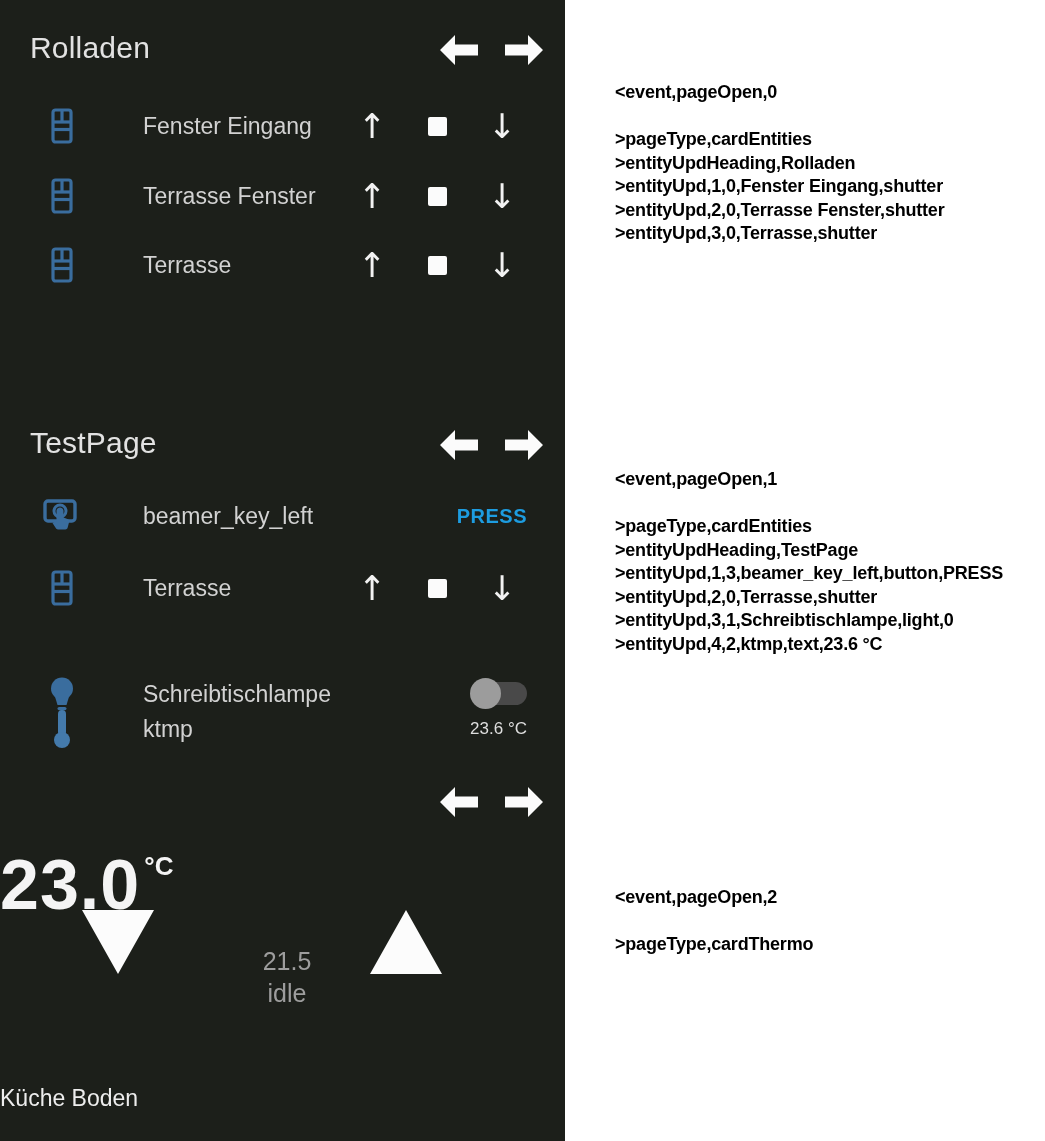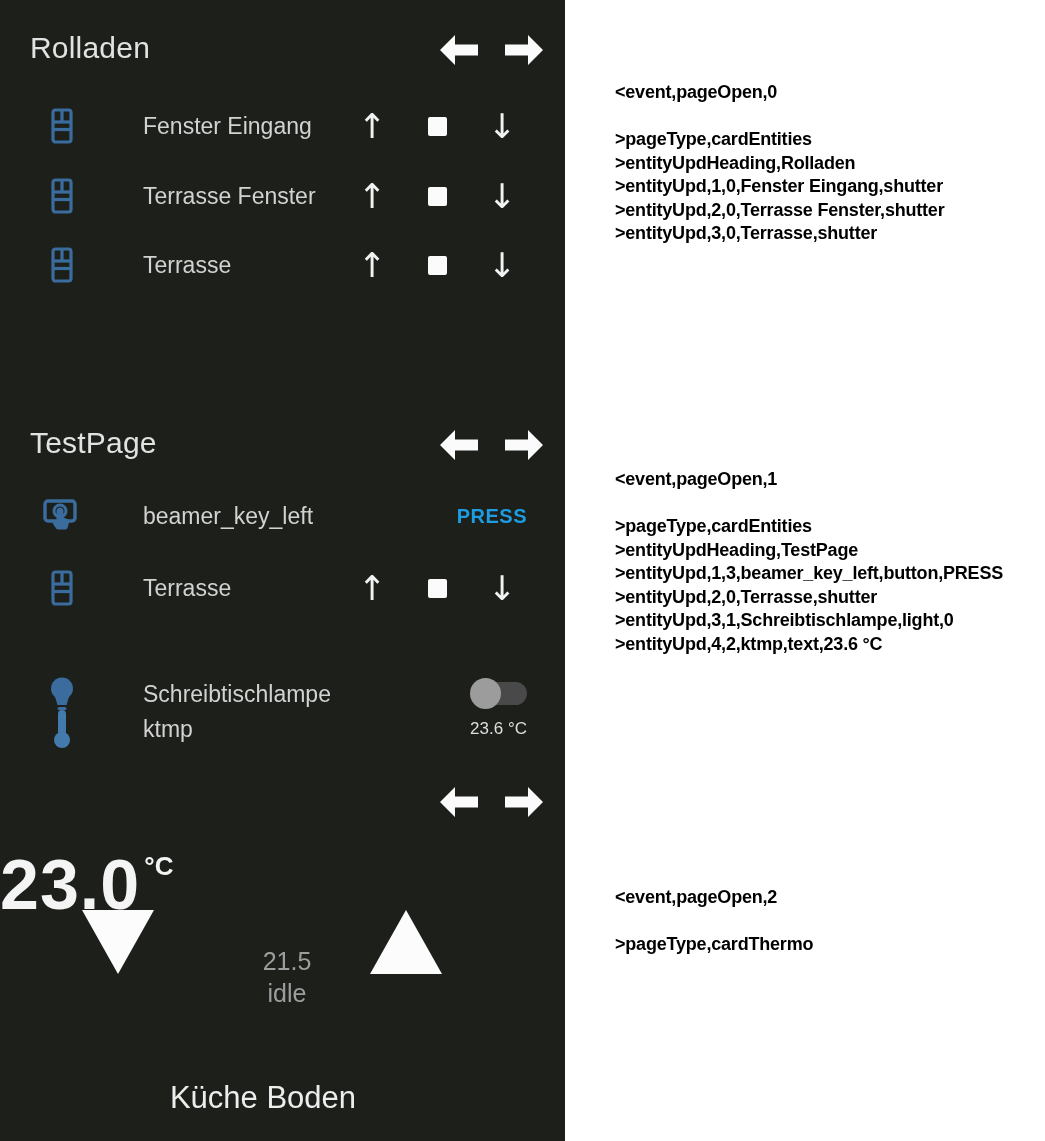--- a/index.html
+++ b/index.html
@@ -34,22 +34,22 @@
   .toggle .knob{position:absolute;left:-2px;top:-4px;width:31px;height:31px;border-radius:50%;background:#9c9c9c;}
 
   
   .temp-group{position:absolute;left:0;top:850px;width:565px;text-align:left;
               color:#f4f4f4;white-space:nowrap;}
   .temp-big{font-size:70px;font-weight:bold;line-height:70px;letter-spacing:1px;}
   .temp-unit{font-size:26px;font-weight:bold;position:relative;top:-34px;left:4px;}
   .tri{position:absolute;width:72px;height:64px;cursor:pointer;}
   .thermo-sub{position:absolute;left:0;width:526px;text-align:center;color:#9d9d9d;
               font-size:25px;line-height:30px;margin-left:24px;}
-  .thermo-name{position:absolute;left:0;top:1080px;width:526px;text-align:center;
-               color:#ededed;font-size:31px;line-height:36px;}
+  .thermo-name{position:absolute;left:0;top:1080px;width:526px;
+               color:#ededed;font-size:23px;line-height:36px;}
 
   
   .log-block{position:absolute;left:615px;color:#000;font-weight:bold;font-size:18px;
              line-height:23.5px;white-space:nowrap;letter-spacing:-0.2px;}
   .log-lines{margin-top:23.5px;}
 </style>
 </head>
 <body>
 
 <div id="screen">

